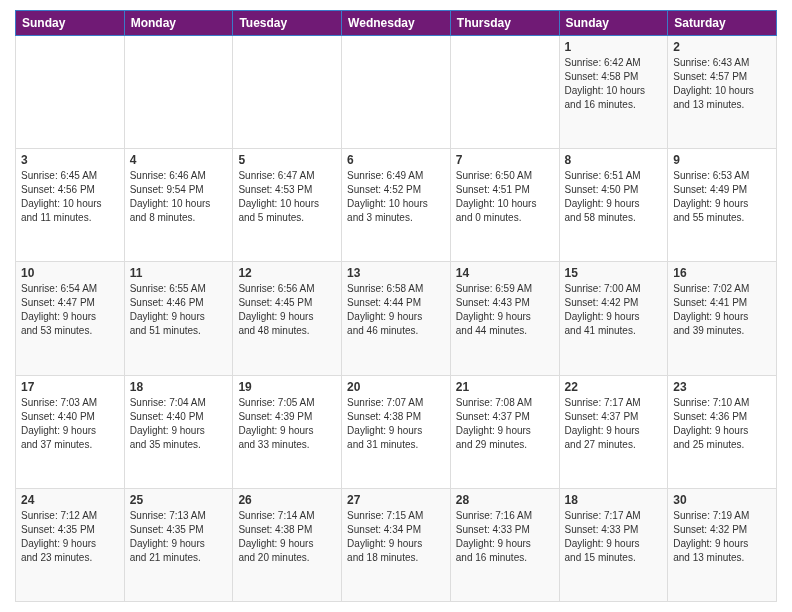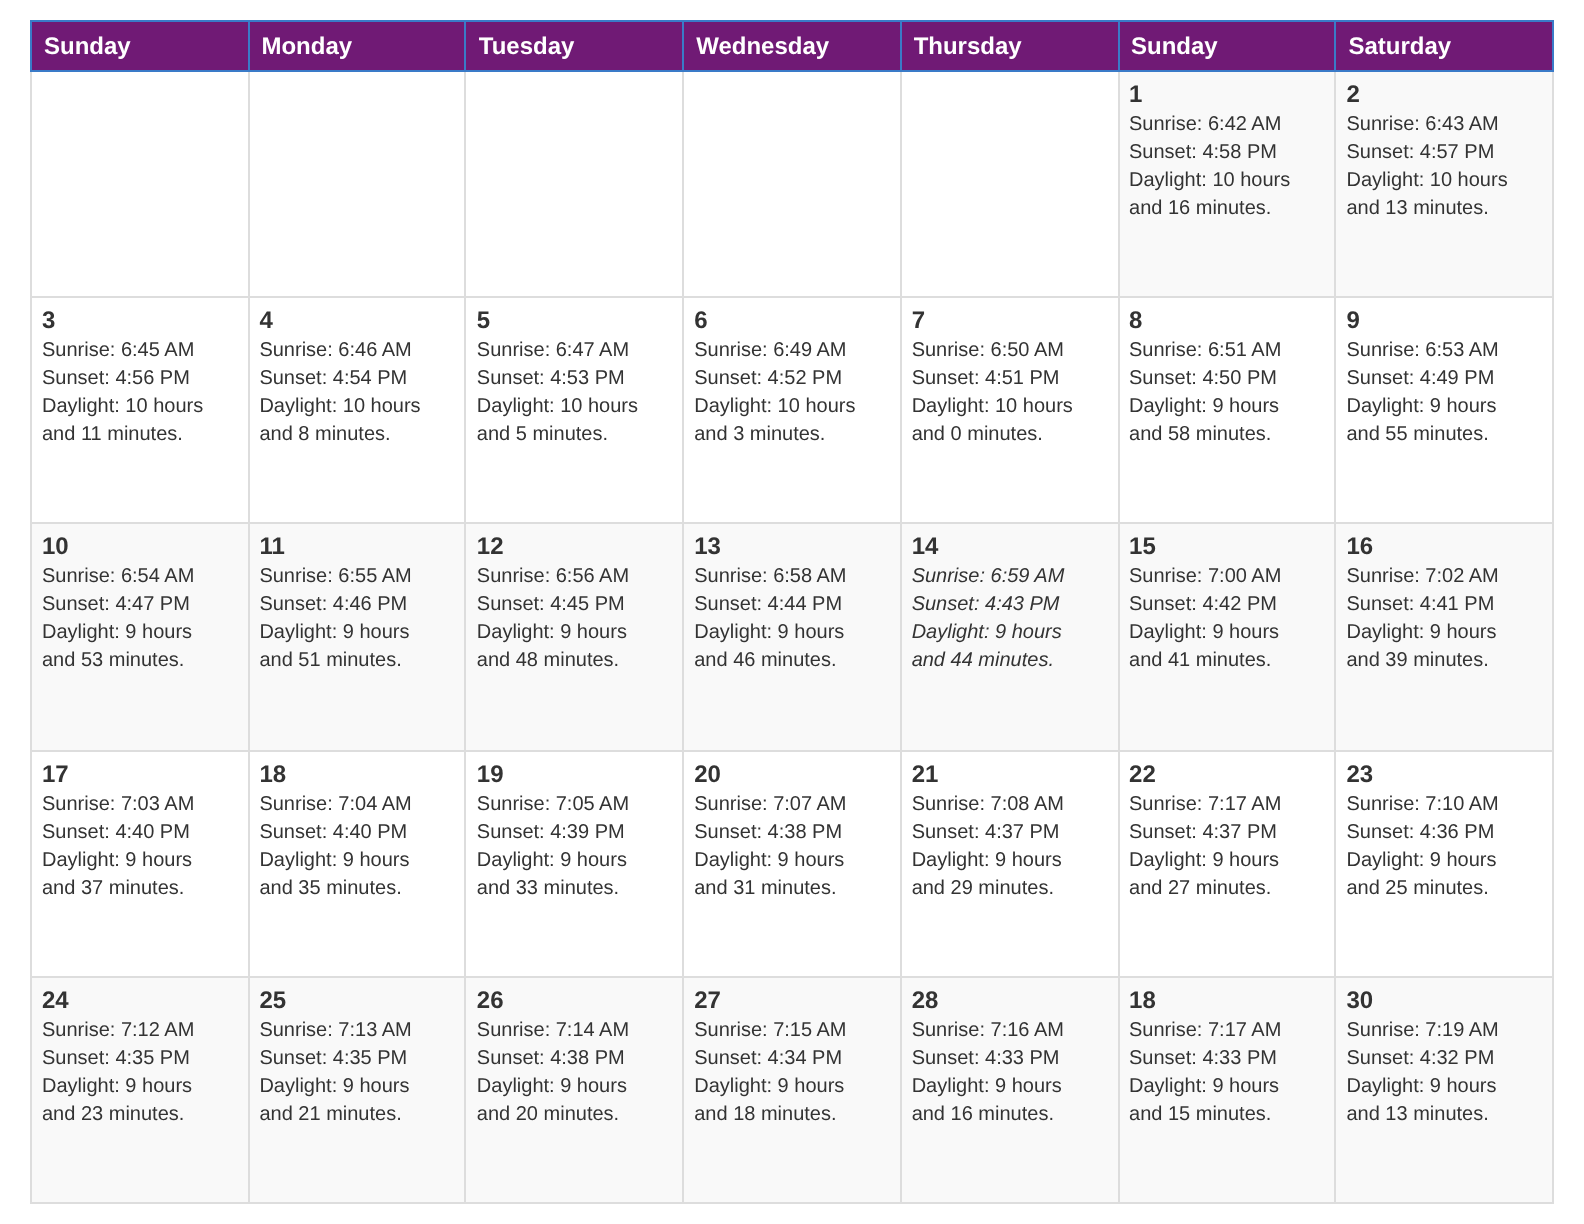--- a/index.html
+++ b/index.html
@@ -128,21 +128,21 @@
           <td>
             <span class="day-num">3</span>
             <div class="day-info" style="white-space: pre-line;">Sunrise: 6:45 AM
 Sunset: 4:56 PM
 Daylight: 10 hours
 and 11 minutes.</div>
           </td>
           <td>
             <span class="day-num">4</span>
             <div class="day-info" style="white-space: pre-line;">Sunrise: 6:46 AM
-Sunset: 4:54 PM
+Sunset: 9:54 PM
 Daylight: 10 hours
 and 8 minutes.</div>
           </td>
           <td>
             <span class="day-num">5</span>
             <div class="day-info" style="white-space: pre-line;">Sunrise: 6:47 AM
 Sunset: 4:53 PM
 Daylight: 10 hours
 and 5 minutes.</div>
           </td>
@@ -199,21 +199,21 @@
           </td>
           <td>
             <span class="day-num">13</span>
             <div class="day-info" style="white-space: pre-line;">Sunrise: 6:58 AM
 Sunset: 4:44 PM
 Daylight: 9 hours
 and 46 minutes.</div>
           </td>
           <td>
             <span class="day-num">14</span>
-            <div class="day-info" style="white-space: pre-line; font-style: italic;">Sunrise: 6:59 AM
+            <div class="day-info" style="white-space: pre-line;">Sunrise: 6:59 AM
 Sunset: 4:43 PM
 Daylight: 9 hours
 and 44 minutes.</div>
           </td>
           <td>
             <span class="day-num">15</span>
             <div class="day-info" style="white-space: pre-line;">Sunrise: 7:00 AM
 Sunset: 4:42 PM
 Daylight: 9 hours
 and 41 minutes.</div>

